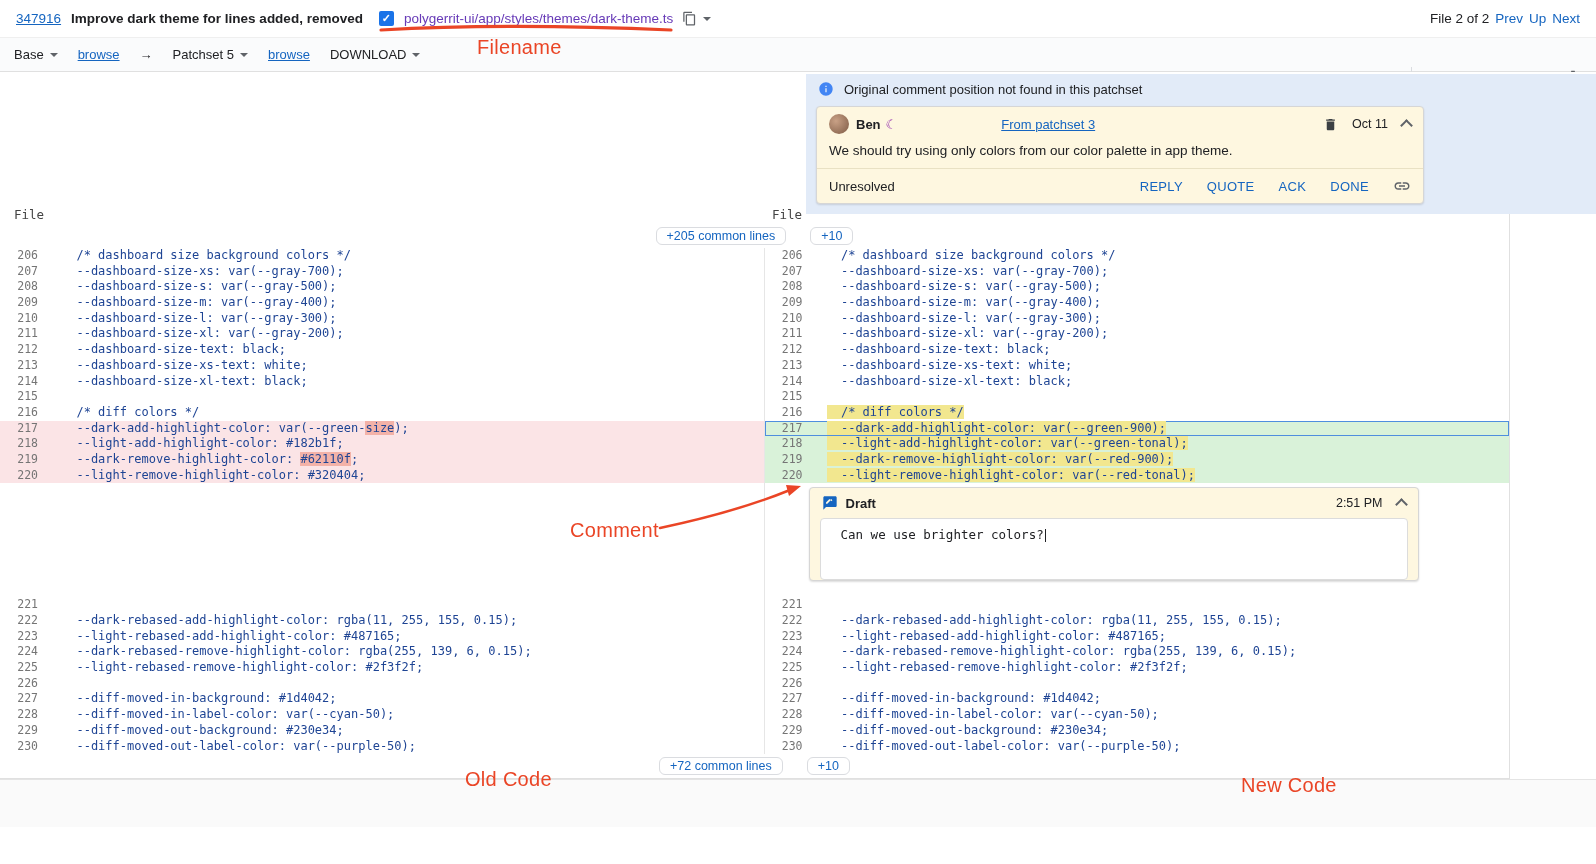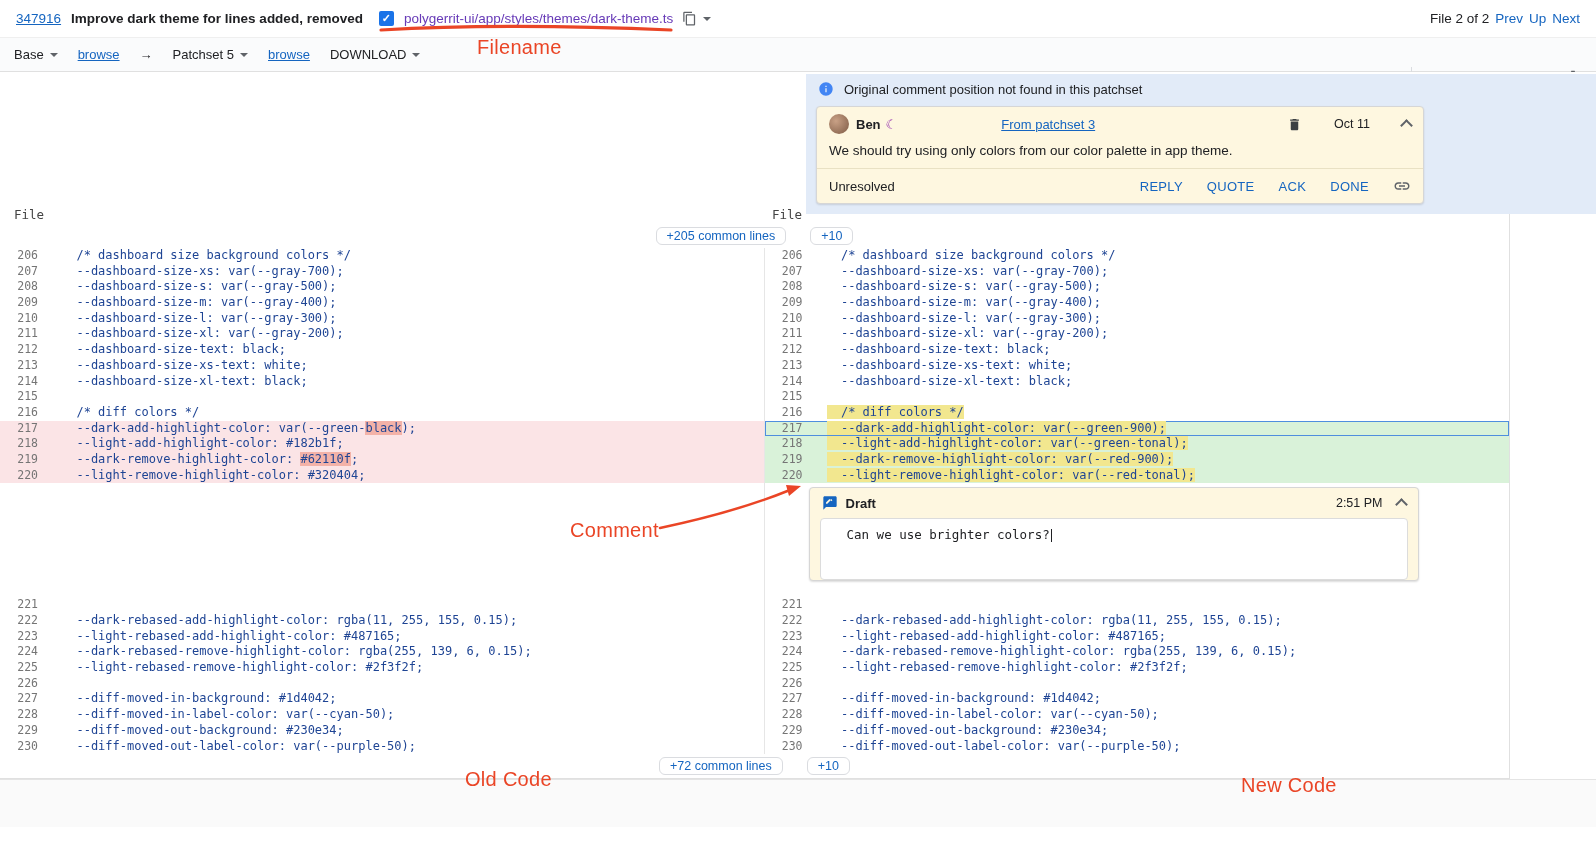--- a/index.html
+++ b/index.html
@@ -49,21 +49,21 @@
   .comment-card {
     width: 608px; margin: 2px 0 10px 10px; background: #fef7e0;
     border: 1px solid #d6d6d6; border-radius: 4px; box-shadow: 0 1px 2px rgba(0,0,0,.12);
   }
   .cc-header { display: flex; align-items: center; padding: 7px 12px; font-size: 13px; justify-content: space-between; }
   .avatar { width: 20px; height: 20px; border-radius: 50%; flex: none;
     background: radial-gradient(circle at 35% 35%, #c9a186, #7d5a44); margin-right: 7px; }
   .author { font-weight: bold; }
   .moon { color: #8e24aa; margin-left: 5px; font-size: 13px; }
   .from-ps { color: #1565c0; text-decoration: underline; margin-left: 104px; cursor: pointer; }
-  .cc-right { margin-left: auto; display: flex; align-items: center; gap: 32px; }
+  .cc-right { margin-left: auto; display: flex; align-items: center; gap: 14px; }
   .date { font-size: 12.5px; }
   .chev {
     width: 9px; height: 9px; border-left: 2px solid #5f6368; border-top: 2px solid #5f6368;
     transform: rotate(45deg); margin-top: 3px; cursor: pointer; flex: none;
   }
   .cc-body { padding: 2px 12px 10px 12px; font-size: 13.5px; }
   .cc-footer { display: flex; align-items: center; border-top: 1px solid #e9e1c4; padding: 8px 12px; font-size: 13px; }
   .cc-actions { margin-left: auto; display: flex; align-items: center; gap: 24px; }
   .action { color: #1565c0; font-weight: 500; font-size: 13px; letter-spacing: .3px; cursor: pointer; }
 
@@ -96,21 +96,21 @@
     width: 610px; margin: 4px 0 16px 44px; background: #fef7e0;
     border: 1px solid #d6d6d6; border-radius: 4px; box-shadow: 0 1px 2px rgba(0,0,0,.14);
     font-family: "Liberation Sans", sans-serif; font-size: 13px; white-space: normal; line-height: normal;
   }
   .dc-header { display: flex; align-items: center; gap: 8px; padding: 7px 12px; }
   .dc-title { font-weight: bold; }
   .dc-right { margin-left: auto; display: flex; align-items: center; gap: 14px; }
   .dc-time { font-size: 12.5px; }
   .dc-body {
     margin: 0 10px; background: #fff; border: 1px solid #dcdcdc; border-radius: 4px;
-    height: 62px; padding: 8px 26px; font-family: "DejaVu Sans Mono", monospace;
+    height: 62px; padding: 8px 20px; font-family: "DejaVu Sans Mono", monospace;
     font-size: 12.5px; white-space: pre; cursor: text;
   }
   .caret-bar::after { content: ""; display: inline-block; width: 1px; height: 13px; background: #202124; vertical-align: text-bottom; margin-left: 1px; }
   .dc-footer { display: flex; align-items: center; padding: 8px 12px; }
   .cb { width: 13px; height: 13px; border: 2px solid #616161; border-radius: 2px; margin-right: 8px; flex: none; cursor: pointer; }
   .dc-actions { margin-left: auto; display: flex; gap: 26px; }
 
   .bottom-strip { width: 1596px; height: 48px; background: #fafafa; border-top: 1px solid #e4e4e4; }
 
   
@@ -234,21 +234,21 @@
         <div class="drow"><div class="side l ctx"><div class="ln">207</div><div class="code"><span>  --dashboard-size-xs: var(--gray-700);</span></div></div><div class="side r ctx"><div class="ln">207</div><div class="code"><span>  --dashboard-size-xs: var(--gray-700);</span></div></div></div>
         <div class="drow"><div class="side l ctx"><div class="ln">208</div><div class="code"><span>  --dashboard-size-s: var(--gray-500);</span></div></div><div class="side r ctx"><div class="ln">208</div><div class="code"><span>  --dashboard-size-s: var(--gray-500);</span></div></div></div>
         <div class="drow"><div class="side l ctx"><div class="ln">209</div><div class="code"><span>  --dashboard-size-m: var(--gray-400);</span></div></div><div class="side r ctx"><div class="ln">209</div><div class="code"><span>  --dashboard-size-m: var(--gray-400);</span></div></div></div>
         <div class="drow"><div class="side l ctx"><div class="ln">210</div><div class="code"><span>  --dashboard-size-l: var(--gray-300);</span></div></div><div class="side r ctx"><div class="ln">210</div><div class="code"><span>  --dashboard-size-l: var(--gray-300);</span></div></div></div>
         <div class="drow"><div class="side l ctx"><div class="ln">211</div><div class="code"><span>  --dashboard-size-xl: var(--gray-200);</span></div></div><div class="side r ctx"><div class="ln">211</div><div class="code"><span>  --dashboard-size-xl: var(--gray-200);</span></div></div></div>
         <div class="drow"><div class="side l ctx"><div class="ln">212</div><div class="code"><span>  --dashboard-size-text: black;</span></div></div><div class="side r ctx"><div class="ln">212</div><div class="code"><span>  --dashboard-size-text: black;</span></div></div></div>
         <div class="drow"><div class="side l ctx"><div class="ln">213</div><div class="code"><span>  --dashboard-size-xs-text: white;</span></div></div><div class="side r ctx"><div class="ln">213</div><div class="code"><span>  --dashboard-size-xs-text: white;</span></div></div></div>
         <div class="drow"><div class="side l ctx"><div class="ln">214</div><div class="code"><span>  --dashboard-size-xl-text: black;</span></div></div><div class="side r ctx"><div class="ln">214</div><div class="code"><span>  --dashboard-size-xl-text: black;</span></div></div></div>
         <div class="drow"><div class="side l ctx"><div class="ln">215</div><div class="code"></div></div><div class="side r ctx"><div class="ln">215</div><div class="code"></div></div></div>
         <div class="drow"><div class="side l ctx"><div class="ln">216</div><div class="code"><span>  /* diff colors */</span></div></div><div class="side r ctx"><div class="ln">216</div><div class="code"><span class="range">  /* diff colors */</span></div></div></div>
-        <div class="drow"><div class="side l del"><div class="ln">217</div><div class="code"><span><span>  --dark-add-highlight-color: var(--green-</span><span class="ihl">black</span><span>);</span></span></div></div><div class="side r add sel"><div class="ln">217</div><div class="code"><span class="range">  --dark-add-highlight-color: var(--green-900);</span></div></div></div>
+        <div class="drow"><div class="side l del"><div class="ln">217</div><div class="code"><span><span>  --dark-add-highlight-color: var(--green-</span><span class="ihl">size</span><span>);</span></span></div></div><div class="side r add sel"><div class="ln">217</div><div class="code"><span class="range">  --dark-add-highlight-color: var(--green-900);</span></div></div></div>
         <div class="drow"><div class="side l del"><div class="ln">218</div><div class="code"><span>  --light-add-highlight-color: #182b1f;</span></div></div><div class="side r add"><div class="ln">218</div><div class="code"><span class="range">  --light-add-highlight-color: var(--green-tonal);</span></div></div></div>
         <div class="drow"><div class="side l del"><div class="ln">219</div><div class="code"><span><span>  --dark-remove-highlight-color: </span><span class="ihl">#62110f</span><span>;</span></span></div></div><div class="side r add"><div class="ln">219</div><div class="code"><span class="range">  --dark-remove-highlight-color: var(--red-900);</span></div></div></div>
         <div class="drow"><div class="side l del"><div class="ln">220</div><div class="code"><span>  --light-remove-highlight-color: #320404;</span></div></div><div class="side r add"><div class="ln">220</div><div class="code"><span class="range">  --light-remove-highlight-color: var(--red-tonal);</span></div></div></div>
         <div class="drow draftrow"><div class="side l"></div><div class="side r"><div id="draft-card">
       <div class="dc-header">
         <svg width="16" height="16" viewBox="0 0 24 24">
                   <path fill="#1565c0" d="M20 2H4c-1.1 0-1.99.9-1.99 2L2 22l4-4h14c1.1 0 2-.9 2-2V4c0-1.1-.9-2-2-2zm-9.5 11H6v-1.9l5.1-5.1 1.9 1.9-5 5.1zm3.8-3.8l-1.9-1.9 1-1c.2-.2.5-.2.7 0l1.2 1.2c.2.2.2.5 0 .7l-1 1z"></path>
                 </svg>
         <span class="dc-title">Draft</span>
         <span class="dc-right">

